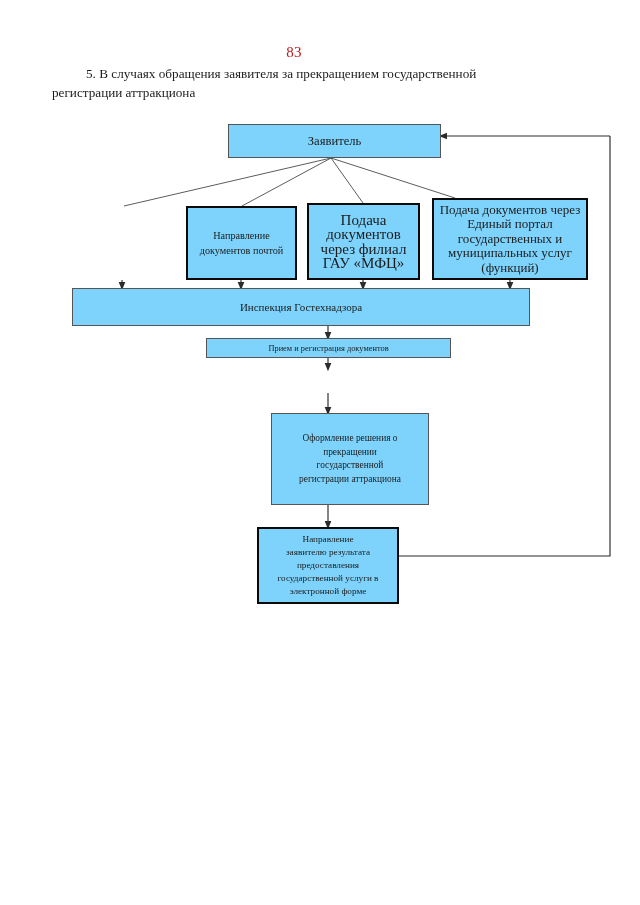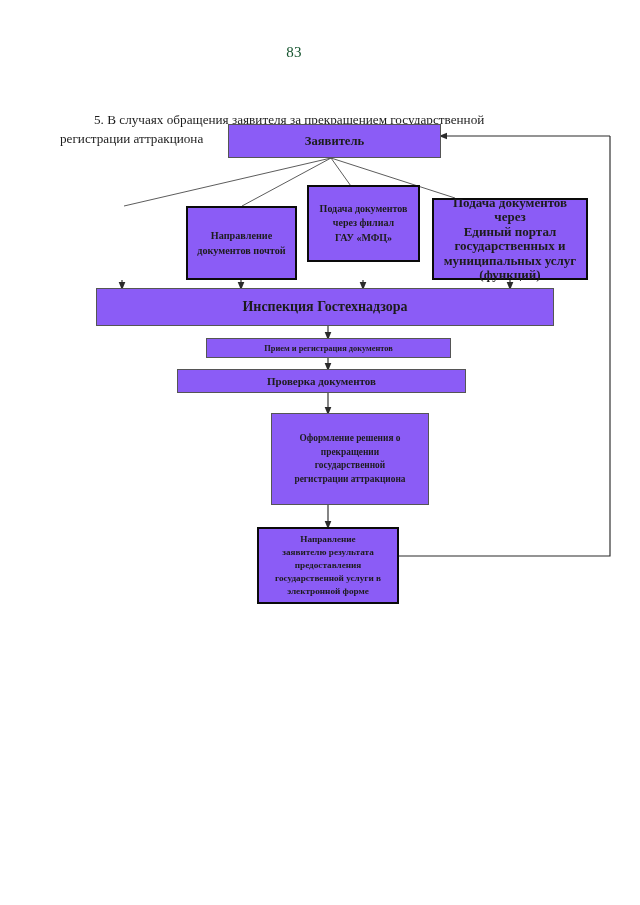--- a/index.html
+++ b/index.html
@@ -20,34 +20,33 @@
     width: 640px;
     height: 905px;
   }
   .page-number {
     position: absolute;
     top: 44px;
     left: 0;
     width: 588px;
     text-align: center;
     font-size: 15px;
-    color: #14532d;
+    color: #b91c1c;
     letter-spacing: 0.3px;
   }
   .intro {
     position: absolute;
     top: 64px;
-    left: 60px;
+    left: 52px;
     width: 500px;
     font-size: 13.2px;
     line-height: 19px;
     text-align: justify;
     text-indent: 34px;
     color: #1c1c1c;
-    margin-top: 46px;
   }
   .intro .last-line {
     display: block;
     text-indent: 0;
   }
 
   
   #diagram {
     position: absolute;
     top: 0;
@@ -60,51 +59,49 @@
     top: 0;
     left: 0;
     width: 640px;
     height: 905px;
     pointer-events: none;
   }
 
   .box {
     position: absolute;
     box-sizing: border-box;
-    background: #8b5cf6;
+    background: #7dd3fc;
     display: flex;
     align-items: center;
     justify-content: center;
     text-align: center;
     color: #1c1c1c;
-    font-weight: bold;
   }
   .box .txt {
     display: block;
     width: 100%;
     padding: 0 4px;
     white-space: pre-line;
   }
 
   .thick { border: 2.6px solid #0a0a0a; }
   .thin  { border: 1.1px solid #555555; }
 
   .b-applicant {
     left: 228px; top: 124px; width: 213px; height: 34px;
     font-size: 12.6px;
   }
   .b-ch1 { left: 68px;  top: 206px; width: 108px; height: 74px; font-size: 10.2px; line-height: 15px; }
   .b-ch2 { left: 186px; top: 206px; width: 111px; height: 74px; font-size: 10.2px; line-height: 15px; }
-  .b-ch3 { left: 307px; top: 185px; width: 113px; height: 77px; font-size: 10px; line-height: 14.5px; }
+  .b-ch3 { left: 307px; top: 203px; width: 113px; height: 77px; font-size: 15px; line-height: 14.5px; }
   .b-ch4 { left: 432px; top: 198px; width: 156px; height: 82px; font-size: 13px; line-height: 14.5px; }
 
   .b-inspection {
     left: 72px; top: 288px; width: 458px; height: 38px;
-    font-size: 14px;
-    margin-left: 24px;
+    font-size: 11px;
   }
   .b-receive {
     left: 206px; top: 338px; width: 245px; height: 20px;
     font-size: 8.4px;
     align-items: center;
   }
   .b-check {
     left: 177px; top: 369px; width: 289px; height: 24px;
     font-size: 11px;
   }
@@ -191,23 +188,20 @@
     </div>
 
     <div class="box thin b-inspection">
       <span class="txt">Инспекция Гостехнадзора</span>
     </div>
 
     <div class="box thin b-receive">
       <span class="txt">Прием и регистрация документов</span>
     </div>
 
-    <div class="box thin b-check">
-      <span class="txt">Проверка документов</span>
-    </div>
 
     <div class="box thin b-decision">
       <span class="txt">Оформление решения о
 прекращении
 государственной
 регистрации аттракциона</span>
     </div>
 
     <div class="box thick b-send">
       <span class="txt">Направление

